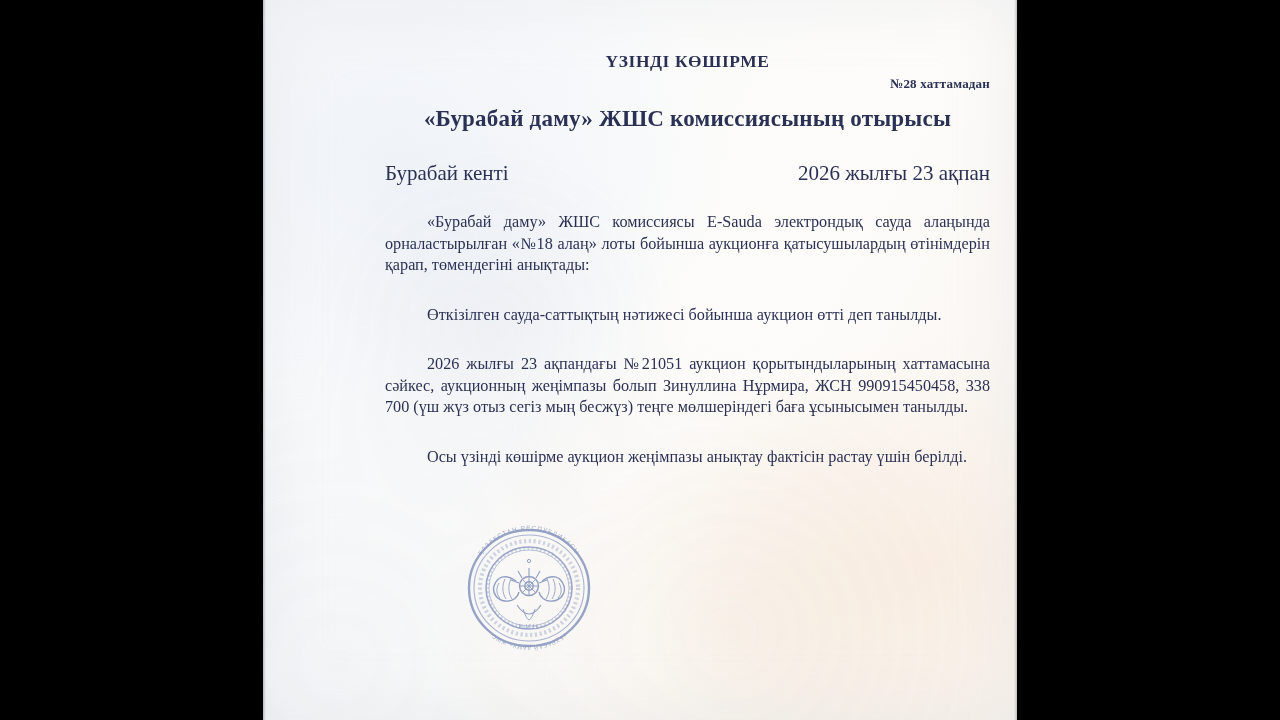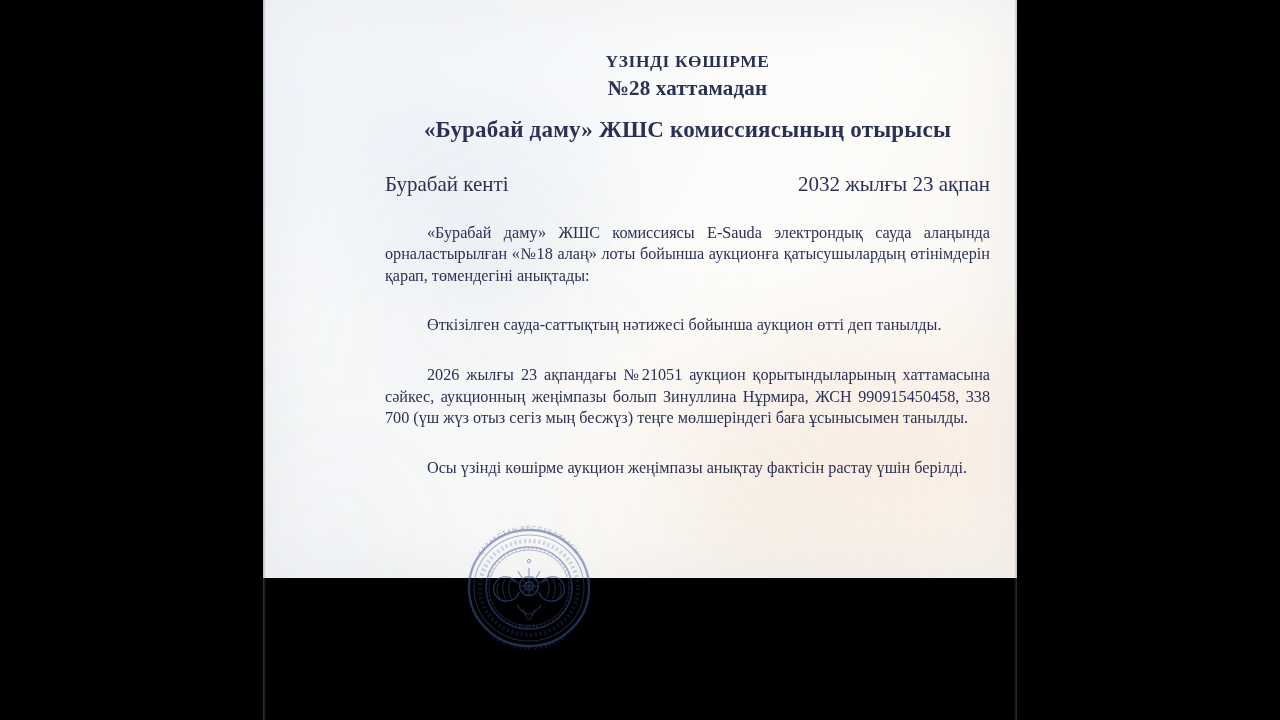--- a/index.html
+++ b/index.html
@@ -22,21 +22,21 @@
     height: 720px;
     background: #000000;
   }
 
   
   .paper {
     position: absolute;
     left: 263px;
     top: 0;
     width: 754px;
-    height: 578px;
+    height: 720px;
     background:
       radial-gradient(ellipse 70% 55% at 18% 22%, rgba(236,241,248,0.75) 0%, rgba(236,241,248,0) 62%),
       radial-gradient(ellipse 60% 45% at 88% 78%, rgba(250,238,228,0.85) 0%, rgba(250,238,228,0) 68%),
       linear-gradient(118deg, #f7f8fa 0%, #fbfbfb 34%, #fdfcfa 62%, #f9f4ee 100%);
     box-shadow: inset 0 0 70px rgba(210,212,220,0.30);
   }
   .paper-grain {
     position: absolute;
     inset: 0;
     pointer-events: none;
@@ -70,21 +70,21 @@
   }
 
   .doc-title {
     margin-top: 50px;
     text-align: center;
     font-weight: bold;
     letter-spacing: .2px;
   }
   .doc-title .line { display: block; }
   .doc-title .l1 { font-size: 17.4px; letter-spacing: .6px; }
-  .doc-title .l2 { font-size: 21px; margin-top: 2px; }
+  .doc-title .l2 { font-size: 13px; margin-top: 2px; text-align: right; }
   .doc-title .l3 { font-size: 23px; margin-top: 12px; }
 
   .meta-row {
     display: flex;
     justify-content: space-between;
     align-items: baseline;
     margin-top: 26px;
     font-size: 21px;
   }
 
@@ -155,21 +155,21 @@
     <div class="content">
 
       <div class="doc-title">
         <span class="line l1">ҮЗІНДІ КӨШІРМЕ</span>
         <span class="line l2">№28 хаттамадан</span>
         <span class="line l3">«Бурабай даму» ЖШС комиссиясының отырысы</span>
       </div>
 
       <div class="meta-row">
         <span>Бурабай кенті</span>
-        <span>2032 жылғы 23 ақпан</span>
+        <span>2026 жылғы 23 ақпан</span>
       </div>
 
       <p class="para p1">«Бурабай даму» ЖШС комиссиясы E-Sauda электрондық сауда алаңында орналастырылған «№18 алаң» лоты бойынша аукционға қатысушылардың өтінімдерін қарап, төмендегіні анықтады:</p>
 
       <p class="para">Өткізілген сауда-саттықтың нәтижесі бойынша аукцион өтті деп танылды.</p>
 
       <p class="para">2026 жылғы 23 ақпандағы №21051 аукцион қорытындыларының хаттамасына сәйкес, аукционның жеңімпазы болып Зинуллина Нұрмира, ЖСН 990915450458, 338 700 (үш жүз отыз сегіз мың бесжүз) теңге мөлшеріндегі баға ұсынысымен танылды.</p>
 
       <p class="para">Осы үзінді көшірме аукцион жеңімпазы анықтау фактісін растау үшін берілді.</p>
 

